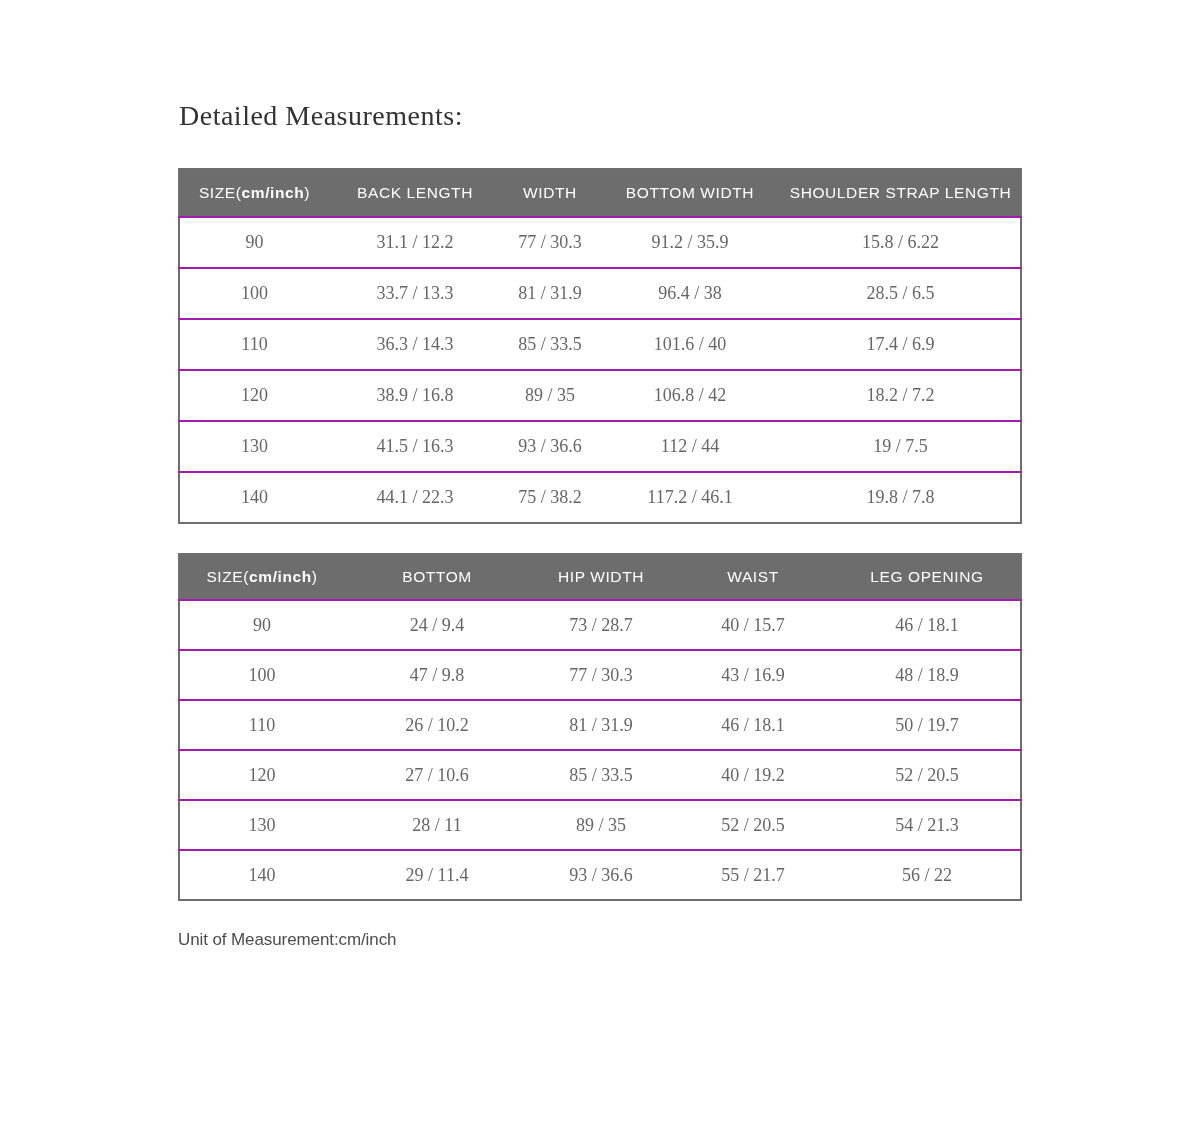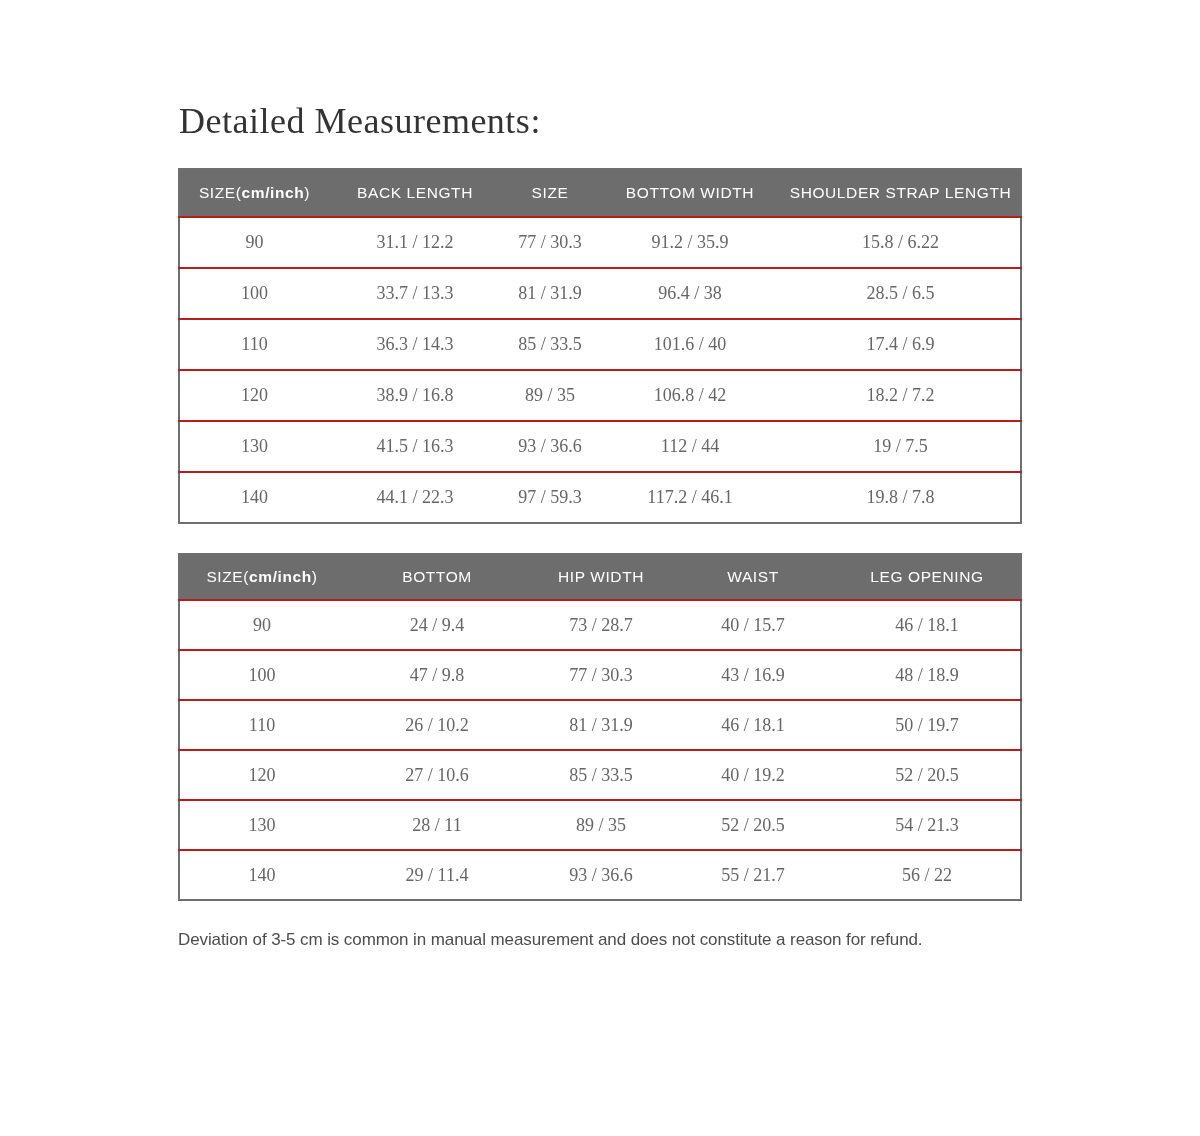--- a/index.html
+++ b/index.html
@@ -11,21 +11,21 @@
     font-family: "Liberation Sans", sans-serif;
     overflow: hidden;
   }
 
   .page-title {
     position: absolute;
     left: 179px;
     top: 100px;
     font-family: "Liberation Serif", serif;
     font-weight: 400;
-    font-size: 36px;
+    font-size: 28px;
     letter-spacing: 0.5px;
     color: #333333;
   }
 
   table.size-table {
     position: absolute;
     left: 178px;
     width: 842px;
     border-collapse: collapse;
     table-layout: fixed;
@@ -47,21 +47,21 @@
   table.table-top thead th    { height: 48px; }
   table.table-bottom thead th { height: 46px; }
   .size-bold { font-weight: 700; }
 
   table.size-table tbody td {
     font-family: "Liberation Serif", serif;
     font-size: 18px;
     color: #666666;
     text-align: center;
     vertical-align: middle;
-    border-top: 2px solid #b91c1c;
+    border-top: 2px solid #a21caf;
   }
   table.table-top tbody td    { height: 51px; }
   table.table-bottom tbody td { height: 50px; }
 
   
   table.table-top col.c1 { width: 150px; }
   table.table-top col.c2 { width: 172px; }
   table.table-top col.c3 { width: 98px;  }
   table.table-top col.c4 { width: 182px; }
   table.table-top col.c5 { width: 240px; }
@@ -96,21 +96,21 @@
       <col class="c3">
       <col class="c4">
       <col class="c5">
   </colgroup>
   <thead>
     <tr>
       <th>
         <span>SIZE(</span><span class="size-bold">cm/inch</span><span>)</span>
       </th>
       <th>BACK LENGTH</th>
-      <th>SIZE</th>
+      <th>WIDTH</th>
       <th>BOTTOM WIDTH</th>
       <th>SHOULDER STRAP LENGTH</th>
     </tr>
   </thead>
   <tbody>
       <tr>
         <td>90</td>
         <td>31.1 / 12.2</td>
         <td>77 / 30.3</td>
         <td>91.2 / 35.9</td>
@@ -140,21 +140,21 @@
       <tr>
         <td>130</td>
         <td>41.5 / 16.3</td>
         <td>93 / 36.6</td>
         <td>112 / 44</td>
         <td>19 / 7.5</td>
       </tr>
       <tr>
         <td>140</td>
         <td>44.1 / 22.3</td>
-        <td>97 / 59.3</td>
+        <td>75 / 38.2</td>
         <td>117.2 / 46.1</td>
         <td>19.8 / 7.8</td>
       </tr>
     </tbody>
 </table>
 
 <table class="size-table table-bottom">
   <colgroup>
     <col class="c1">
       <col class="c2">
@@ -213,14 +213,14 @@
         <td>140</td>
         <td>29 / 11.4</td>
         <td>93 / 36.6</td>
         <td>55 / 21.7</td>
         <td>56 / 22</td>
       </tr>
     </tbody>
 </table>
 
 <div class="notes">
-  <div>Deviation of 3-5 cm is common in manual measurement and does not constitute a reason for refund.</div>
+  <div>Unit of Measurement:cm/inch</div>
 </div>
 
 </body></html>

